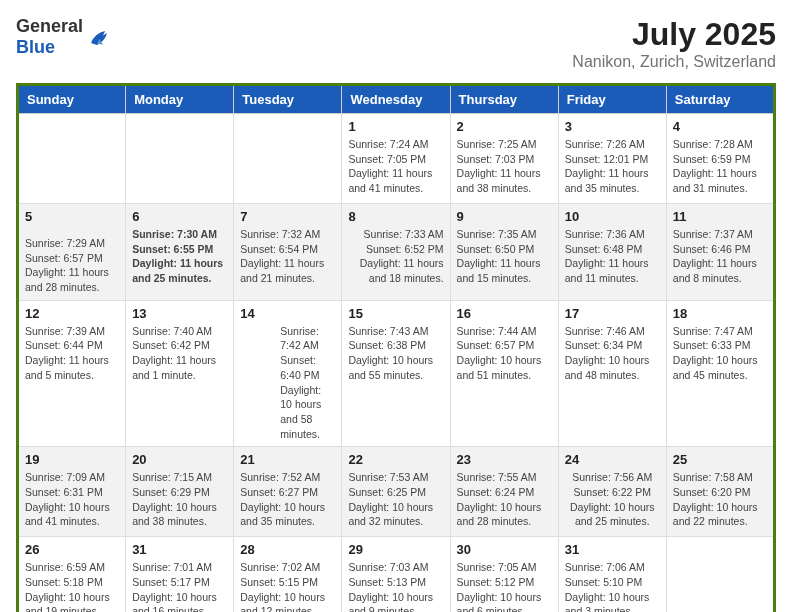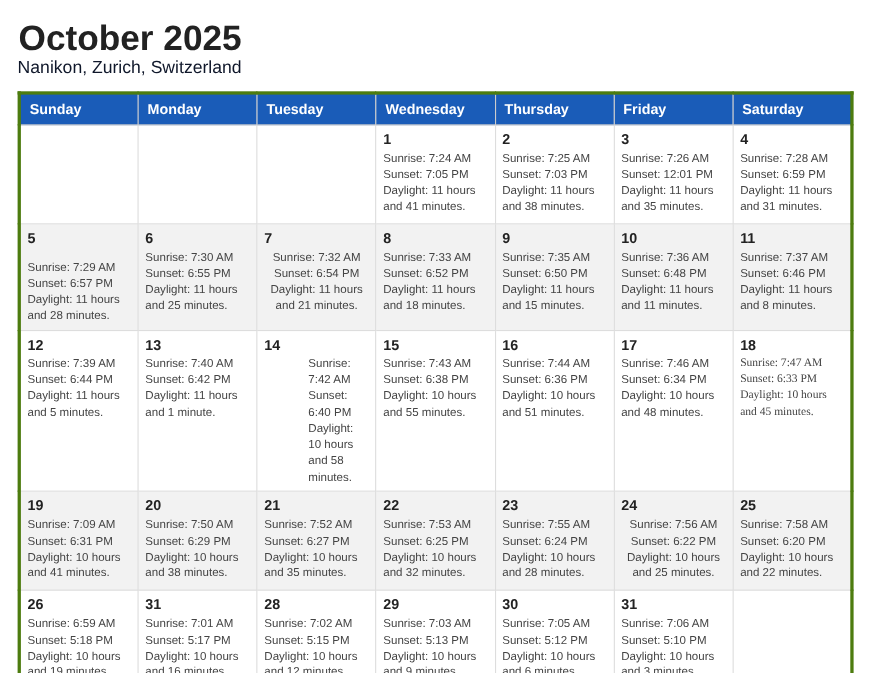--- a/index.html
+++ b/index.html
@@ -28,21 +28,21 @@
     .title-area {
       text-align: right;
     }
     .month-title {
       font-size: 32px;
       font-weight: bold;
       color: #222;
     }
     .location-title {
       font-size: 16px;
-      color: #0f172a;
+      color: #737373;
     }
     .calendar {
       width: 100%;
       border-collapse: collapse;
       border: 3px solid #4d7c0f;
     }
     .calendar th {
       background-color: #1a5cb8;
       color: #fff;
       text-align: left;
@@ -79,22 +79,32 @@
       background-color: #f2f2f2;
     }
     .row-white td {
       background-color: #ffffff;
     }
   </style>
 </head>
 <body>
 
 <div class="header">
+  <div class="logo">
+    <span>
+      <span style="font-size:18px;font-weight:bold;color:#333;">General</span><br>
+      <span style="font-size:18px;font-weight:bold;color:#1a5cb8;">Blue</span>
+    </span>
+    <svg class="logo-icon" viewBox="0 0 28 28" xmlns="http://www.w3.org/2000/svg">
+      <path d="M6 20 Q10 10 20 8 Q18 14 14 16 Q18 12 22 10 Q20 18 12 22 Z" fill="#1a5cb8"></path>
+      <path d="M14 16 Q16 18 18 22 Q14 20 12 22 Z" fill="#5599dd"></path>
+    </svg>
+  </div>
   <div class="title-area">
-    <div class="month-title">October 2025</div>
+    <div class="month-title">July 2025</div>
     <div class="location-title">Nanikon, Zurich, Switzerland</div>
   </div>
 </div>
 
 <table class="calendar">
   <thead>
     <tr>
     <th>Sunday</th>
         <th>Monday</th>
         <th>Tuesday</th>
@@ -141,35 +151,35 @@
       <tr class="row-shaded">
         <td>
           <span class="day-number">5</span>
           <div class="day-info" style="white-space: pre-line; margin-top: 12px;">Sunrise: 7:29 AM
 Sunset: 6:57 PM
 Daylight: 11 hours
 and 28 minutes.</div>
         </td>
         <td>
           <span class="day-number">6</span>
-          <div class="day-info" style="white-space: pre-line;">Sunrise: 7:30 AM
+          <div class="day-info" style="white-space: pre-line; font-weight: bold;">Sunrise: 7:30 AM
 Sunset: 6:55 PM
 Daylight: 11 hours
 and 25 minutes.</div>
         </td>
         <td>
           <span class="day-number">7</span>
-          <div class="day-info" style="white-space: pre-line; text-align: center;">Sunrise: 7:32 AM
+          <div class="day-info" style="white-space: pre-line;">Sunrise: 7:32 AM
 Sunset: 6:54 PM
 Daylight: 11 hours
 and 21 minutes.</div>
         </td>
         <td>
           <span class="day-number">8</span>
-          <div class="day-info" style="white-space: pre-line;">Sunrise: 7:33 AM
+          <div class="day-info" style="white-space: pre-line; text-align: right;">Sunrise: 7:33 AM
 Sunset: 6:52 PM
 Daylight: 11 hours
 and 18 minutes.</div>
         </td>
         <td>
           <span class="day-number">9</span>
           <div class="day-info" style="white-space: pre-line;">Sunrise: 7:35 AM
 Sunset: 6:50 PM
 Daylight: 11 hours
 and 15 minutes.</div>
@@ -214,50 +224,50 @@
         <td>
           <span class="day-number">15</span>
           <div class="day-info" style="white-space: pre-line;">Sunrise: 7:43 AM
 Sunset: 6:38 PM
 Daylight: 10 hours
 and 55 minutes.</div>
         </td>
         <td>
           <span class="day-number">16</span>
           <div class="day-info" style="white-space: pre-line;">Sunrise: 7:44 AM
-Sunset: 6:36 PM
+Sunset: 6:57 PM
 Daylight: 10 hours
 and 51 minutes.</div>
         </td>
         <td>
           <span class="day-number">17</span>
           <div class="day-info" style="white-space: pre-line;">Sunrise: 7:46 AM
 Sunset: 6:34 PM
 Daylight: 10 hours
 and 48 minutes.</div>
         </td>
         <td>
           <span class="day-number">18</span>
-          <div class="day-info" style="white-space: pre-line; font-family: Liberation Serif, serif;">Sunrise: 7:47 AM
+          <div class="day-info" style="white-space: pre-line;">Sunrise: 7:47 AM
 Sunset: 6:33 PM
 Daylight: 10 hours
 and 45 minutes.</div>
         </td>
       </tr>
       <tr class="row-shaded">
         <td>
           <span class="day-number">19</span>
           <div class="day-info" style="white-space: pre-line;">Sunrise: 7:09 AM
 Sunset: 6:31 PM
 Daylight: 10 hours
 and 41 minutes.</div>
         </td>
         <td>
           <span class="day-number">20</span>
-          <div class="day-info" style="white-space: pre-line;">Sunrise: 7:50 AM
+          <div class="day-info" style="white-space: pre-line;">Sunrise: 7:15 AM
 Sunset: 6:29 PM
 Daylight: 10 hours
 and 38 minutes.</div>
         </td>
         <td>
           <span class="day-number">21</span>
           <div class="day-info" style="white-space: pre-line;">Sunrise: 7:52 AM
 Sunset: 6:27 PM
 Daylight: 10 hours
 and 35 minutes.</div>

